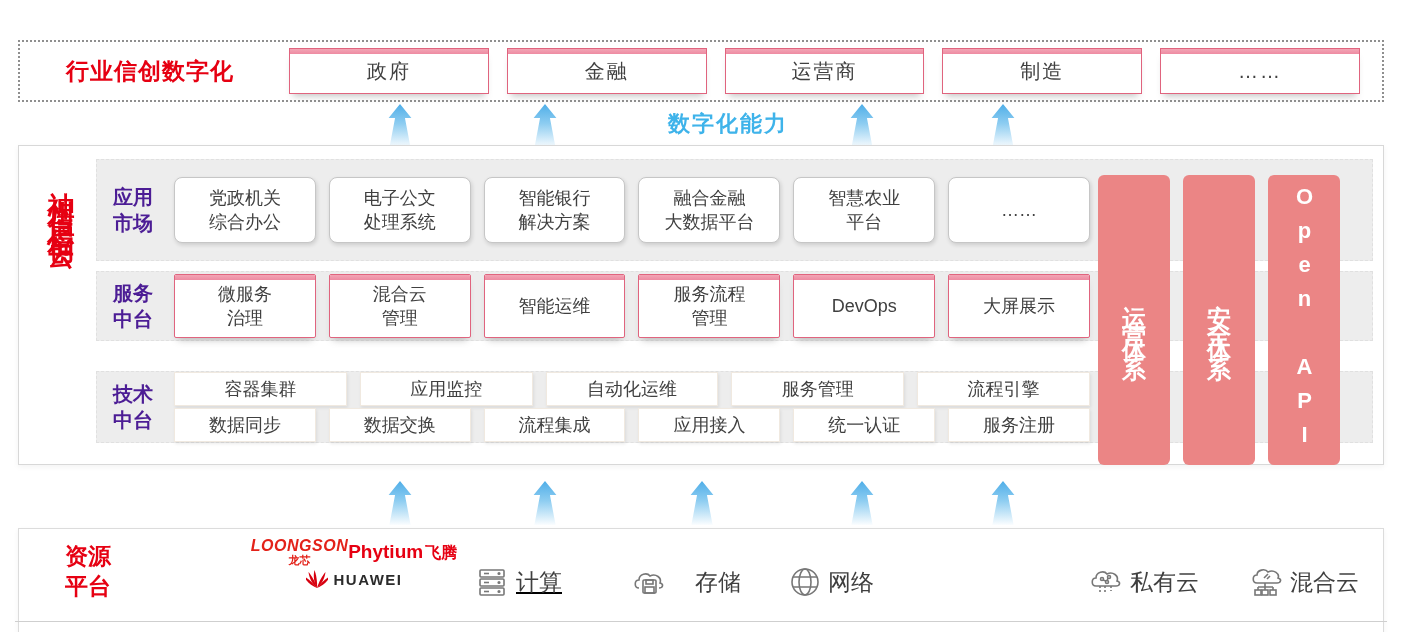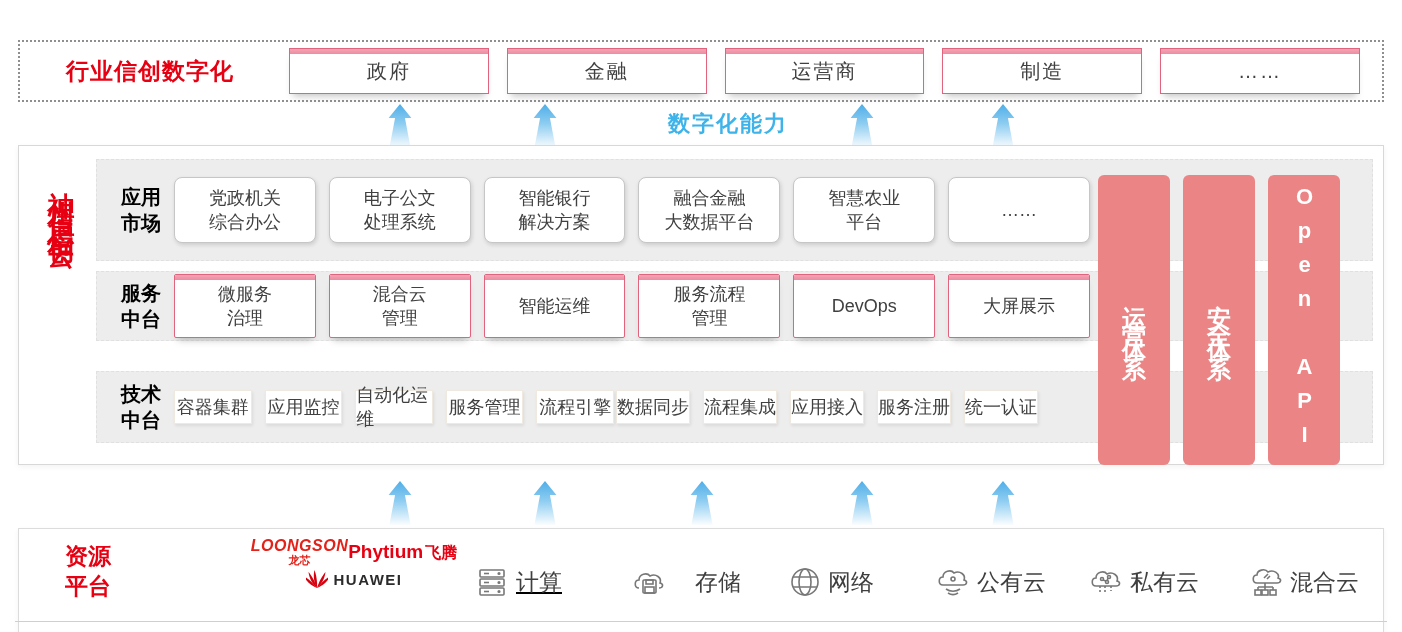--- a/index.html
+++ b/index.html
@@ -32,28 +32,28 @@
       background:#fff; border:1px solid #d8d8d8; box-shadow:0 2px 6px rgba(0,0,0,.05); }
   .v-title { position:absolute; left:24px; top:24px; height:280px;
       writing-mode:vertical-rl; text-orientation:upright;
       font-size:27px; font-weight:bold; color:#e60012; letter-spacing:9px; }
   .prow { position:absolute; left:77px; right:10px; background:#ededed;
       border:1px dashed #e0e0e0; display:flex; align-items:center;
       padding:0 282px 0 16px; gap:13px; }
   .prow-1 { top:13px;  height:102px; }
   .prow-2 { top:125px; height:70px; }
   .prow-3 { top:225px; height:72px; }
-  .prow-label { flex:none; width:48px; font-size:20px; font-weight:bold; color:#000000;
-      line-height:1.3; word-break:break-all;text-align:right; }
+  .prow-label { flex:none; width:48px; font-size:20px; font-weight:bold; color:#4c1d95;
+      line-height:1.3; word-break:break-all; }
   .wbox { flex:1; height:66px; background:#fff; border:1px solid #c6c6c6; border-radius:8px;
       box-shadow:1px 2px 4px rgba(0,0,0,.14);
       display:flex; flex-direction:column; align-items:center; justify-content:center;
       font-size:18px; color:#404040; line-height:1.35; text-align:center; }
   .prow-2 .rbox { flex:1; height:64px; font-size:18px; line-height:1.35; border-radius:2px; }
-  .tech-grid { flex:1; display:flex; flex-direction:row; gap:2px;align-items:center; }
+  .tech-grid { flex:1; display:flex; flex-direction:column; gap:2px; }
   .tech-line { display:flex; gap:13px; }
   .tbox { flex:1; height:34px; background:#fff; border:1px solid #f0e9e0;
       box-shadow:1px 2px 3px rgba(0,0,0,.08);
       display:flex; align-items:center; justify-content:center;
       font-size:18px; color:#404040; }
 
   
   .pillar { position:absolute; top:29px; width:72px; height:290px; background:#eb8585;
       border-radius:6px; display:flex; align-items:center; justify-content:center; }
   .pillar span { writing-mode:vertical-rl; text-orientation:upright; color:#fff;
@@ -174,24 +174,25 @@
       <div class="tech-grid">
         <div class="tech-line">
           <div class="tbox">容器集群</div>
           <div class="tbox">应用监控</div>
           <div class="tbox">自动化运维</div>
           <div class="tbox">服务管理</div>
           <div class="tbox">流程引擎</div>
         </div>
         <div class="tech-line">
           <div class="tbox">数据同步</div>
+          <div class="tbox">数据交换</div>
           <div class="tbox">流程集成</div>
           <div class="tbox">应用接入</div>
+          <div class="tbox">统一认证</div>
           <div class="tbox">服务注册</div>
-          <div class="tbox">统一认证</div>
         </div>
       </div>
     </div>
 
     <div class="pillar pillar-1">
       <span>运营体系</span>
     </div>
     <div class="pillar pillar-2">
       <span>安全体系</span>
     </div>
@@ -267,31 +268,20 @@
       <span class="res-icon">
         <svg width="32" height="32" viewBox="0 0 32 32">
           <circle cx="16" cy="16" r="13"></circle>
           <ellipse cx="16" cy="16" rx="6" ry="13"></ellipse>
           <path d="M4 11 H28 M4 21 H28"></path>
         </svg>
       </span>
       <span class="label">网络</span>
     </div>
 
-    <div class="res-item" style="left:915px;">
-      <span class="res-icon">
-        <svg width="36" height="32" viewBox="0 0 36 32">
-          <path d="M9 19 C4 19 4 11 9 11 C9 5 17 3 20 7 C26 4 32 9 30 14 C34 15 33 19 29 19 Z"></path>
-          <circle cx="19" cy="13" r="2"></circle>
-          <path d="M12 23 C16 26 22 26 26 23"></path>
-          <path d="M14 27 C17 29 21 29 24 27"></path>
-        </svg>
-      </span>
-      <span class="label">公有云</span>
-    </div>
 
     <div class="res-item" style="left:1068px;">
       <span class="res-icon">
         <svg width="36" height="32" viewBox="0 0 36 32">
           <path d="M9 20 C4 20 4 12 9 12 C9 6 17 4 20 8 C26 5 32 10 30 15 C34 16 33 20 29 20 Z"></path>
           <circle cx="15" cy="13" r="1.5"></circle>
             <circle cx="22" cy="11" r="1.5"></circle>
             <circle cx="20" cy="16" r="1.5"></circle>
           <path d="M16 14 L19 15 M21 12 L20 15"></path>
           <path d="M13 20 V26 M18 20 V28 M24 20 V25" stroke-dasharray="2 2"></path>

